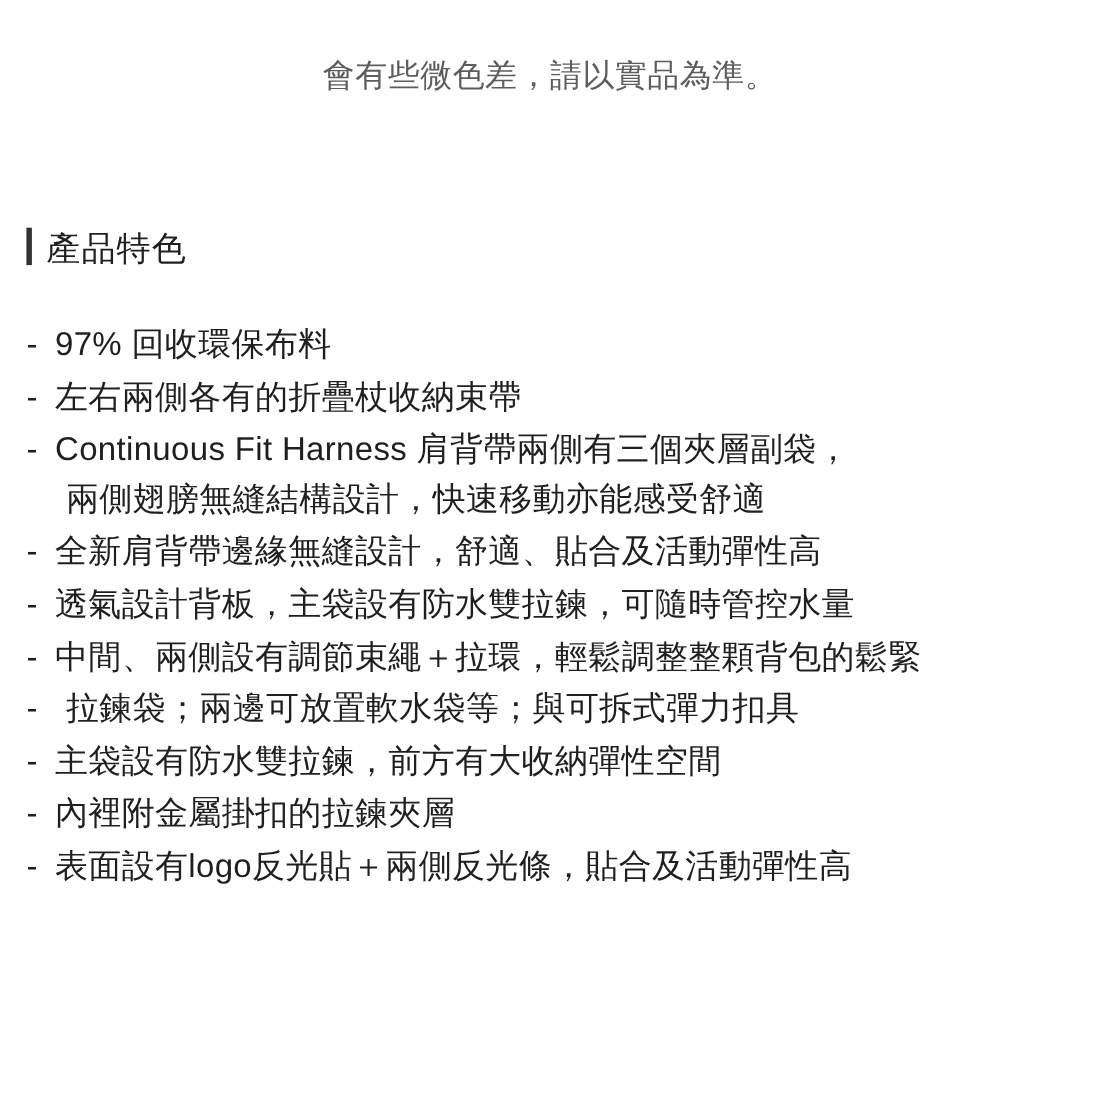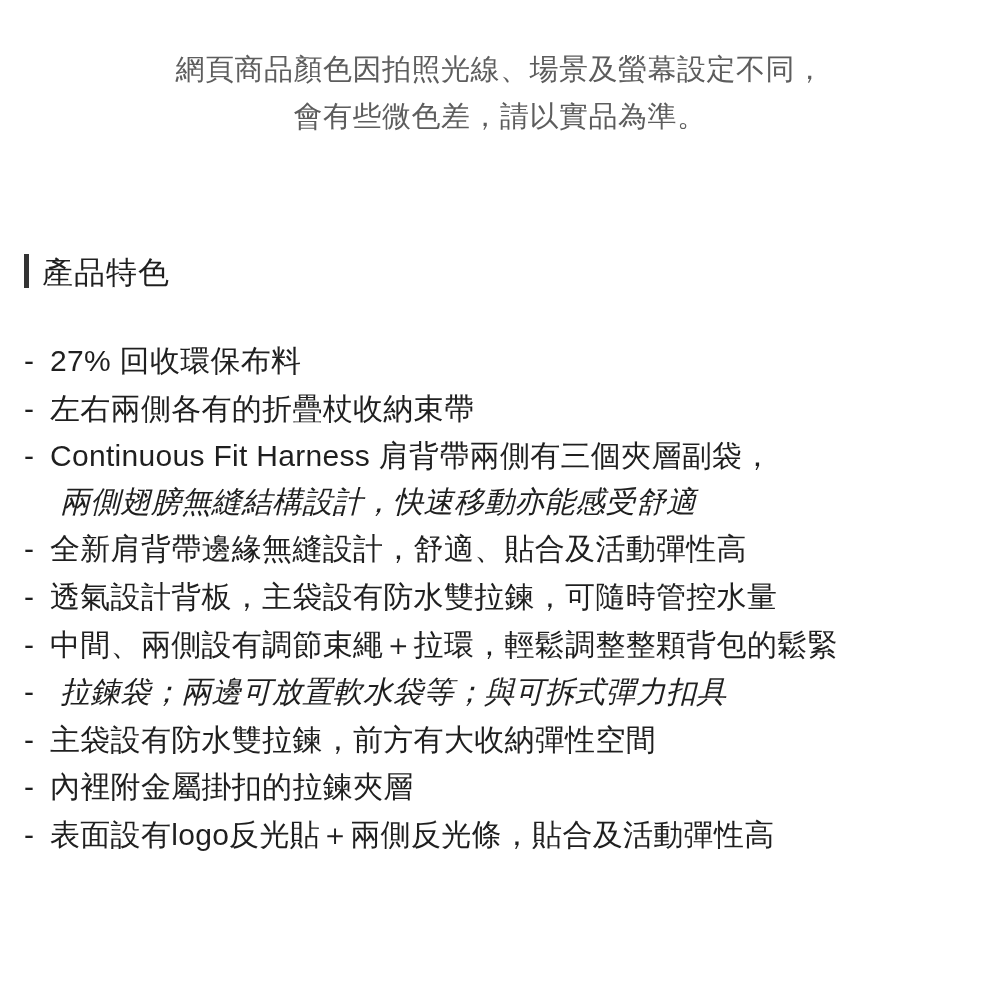--- a/index.html
+++ b/index.html
@@ -78,42 +78,40 @@
     width: 26px;
     color: #1f1f1f;
   }
   .feature-list li .text {
     flex: 1 1 auto;
     text-indent: 0;
   }
   .feature-list li .text .cont {
     display: block;
     padding-left: 10px;
-    font-style: italic;
   }
 </style>
 </head>
 <body>
 
 <div class="page">
 
   <div class="disclaimer">
-    <span class="line">網頁商品顏色因拍照光線、場景及螢幕設定不同，</span>
     <span class="line">會有些微色差，請以實品為準。</span>
   </div>
 
   <div class="section-heading">
     <span class="bar"></span>
     <span class="title">產品特色</span>
   </div>
 
   <ul class="feature-list">
     <li>
       <span class="dash">-</span>
-      <span class="text">27% 回收環保布料</span>
+      <span class="text">97% 回收環保布料</span>
     </li>
     <li>
       <span class="dash">-</span>
       <span class="text">左右兩側各有的折疊杖收納束帶</span>
     </li>
     <li>
       <span class="dash">-</span>
       <span class="text">
         <span>Continuous Fit Harness 肩背帶兩側有三個夾層副袋，</span>
         <span class="cont">兩側翅膀無縫結構設計，快速移動亦能感受舒適</span>

